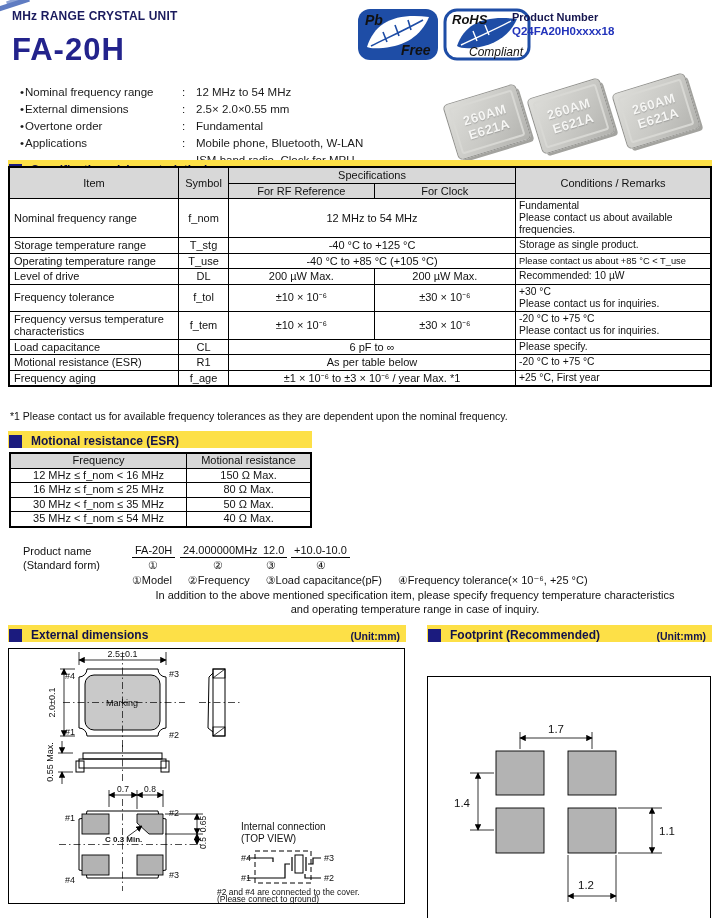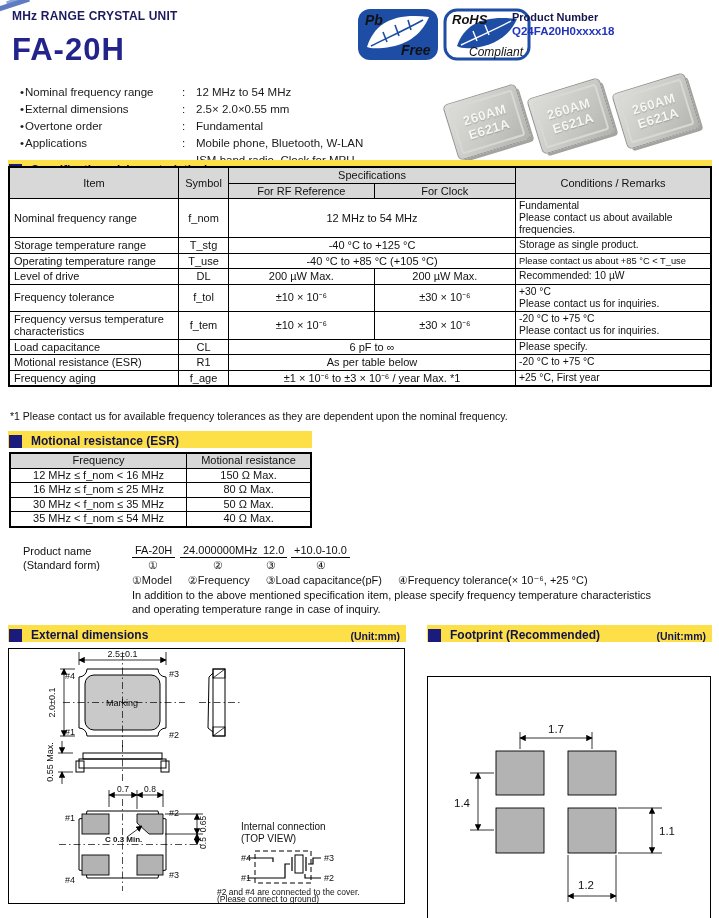--- a/index.html
+++ b/index.html
@@ -56,21 +56,21 @@
 
   
   .esr-tbl{left:9px;top:452px;width:303px;font-size:11px;border:2px solid #000;}
   .esr-tbl td,.esr-tbl th{border:1px solid #000;padding:0 10px;line-height:13.5px;text-align:center;font-weight:normal;}
   .esr-tbl th{background:#d8d8d8;}
 
   
   .pnm{font-size:11px;line-height:13px;}
   .pnm-part{border-bottom:1px solid #000;padding:0 3px;}
   .legend{display:flex;gap:16px;font-size:11px;}
-  .note{font-size:11px;line-height:13.5px;white-space:pre-line;}
+  .note{font-size:11px;line-height:13.5px;white-space:pre-line;text-align:center;}
 
   
   .dbox{border:1.5px solid #000;background:#fff;}
 
   svg text{font-family:"Liberation Sans",sans-serif;fill:#111;}
   .dim{font-size:9px;}
   .pin{font-size:9px;}
   .small{font-size:8.5px;}
   svg .ln{stroke:#000;stroke-width:1;fill:none;}
   svg .thin{stroke:#000;stroke-width:.8;fill:none;}

